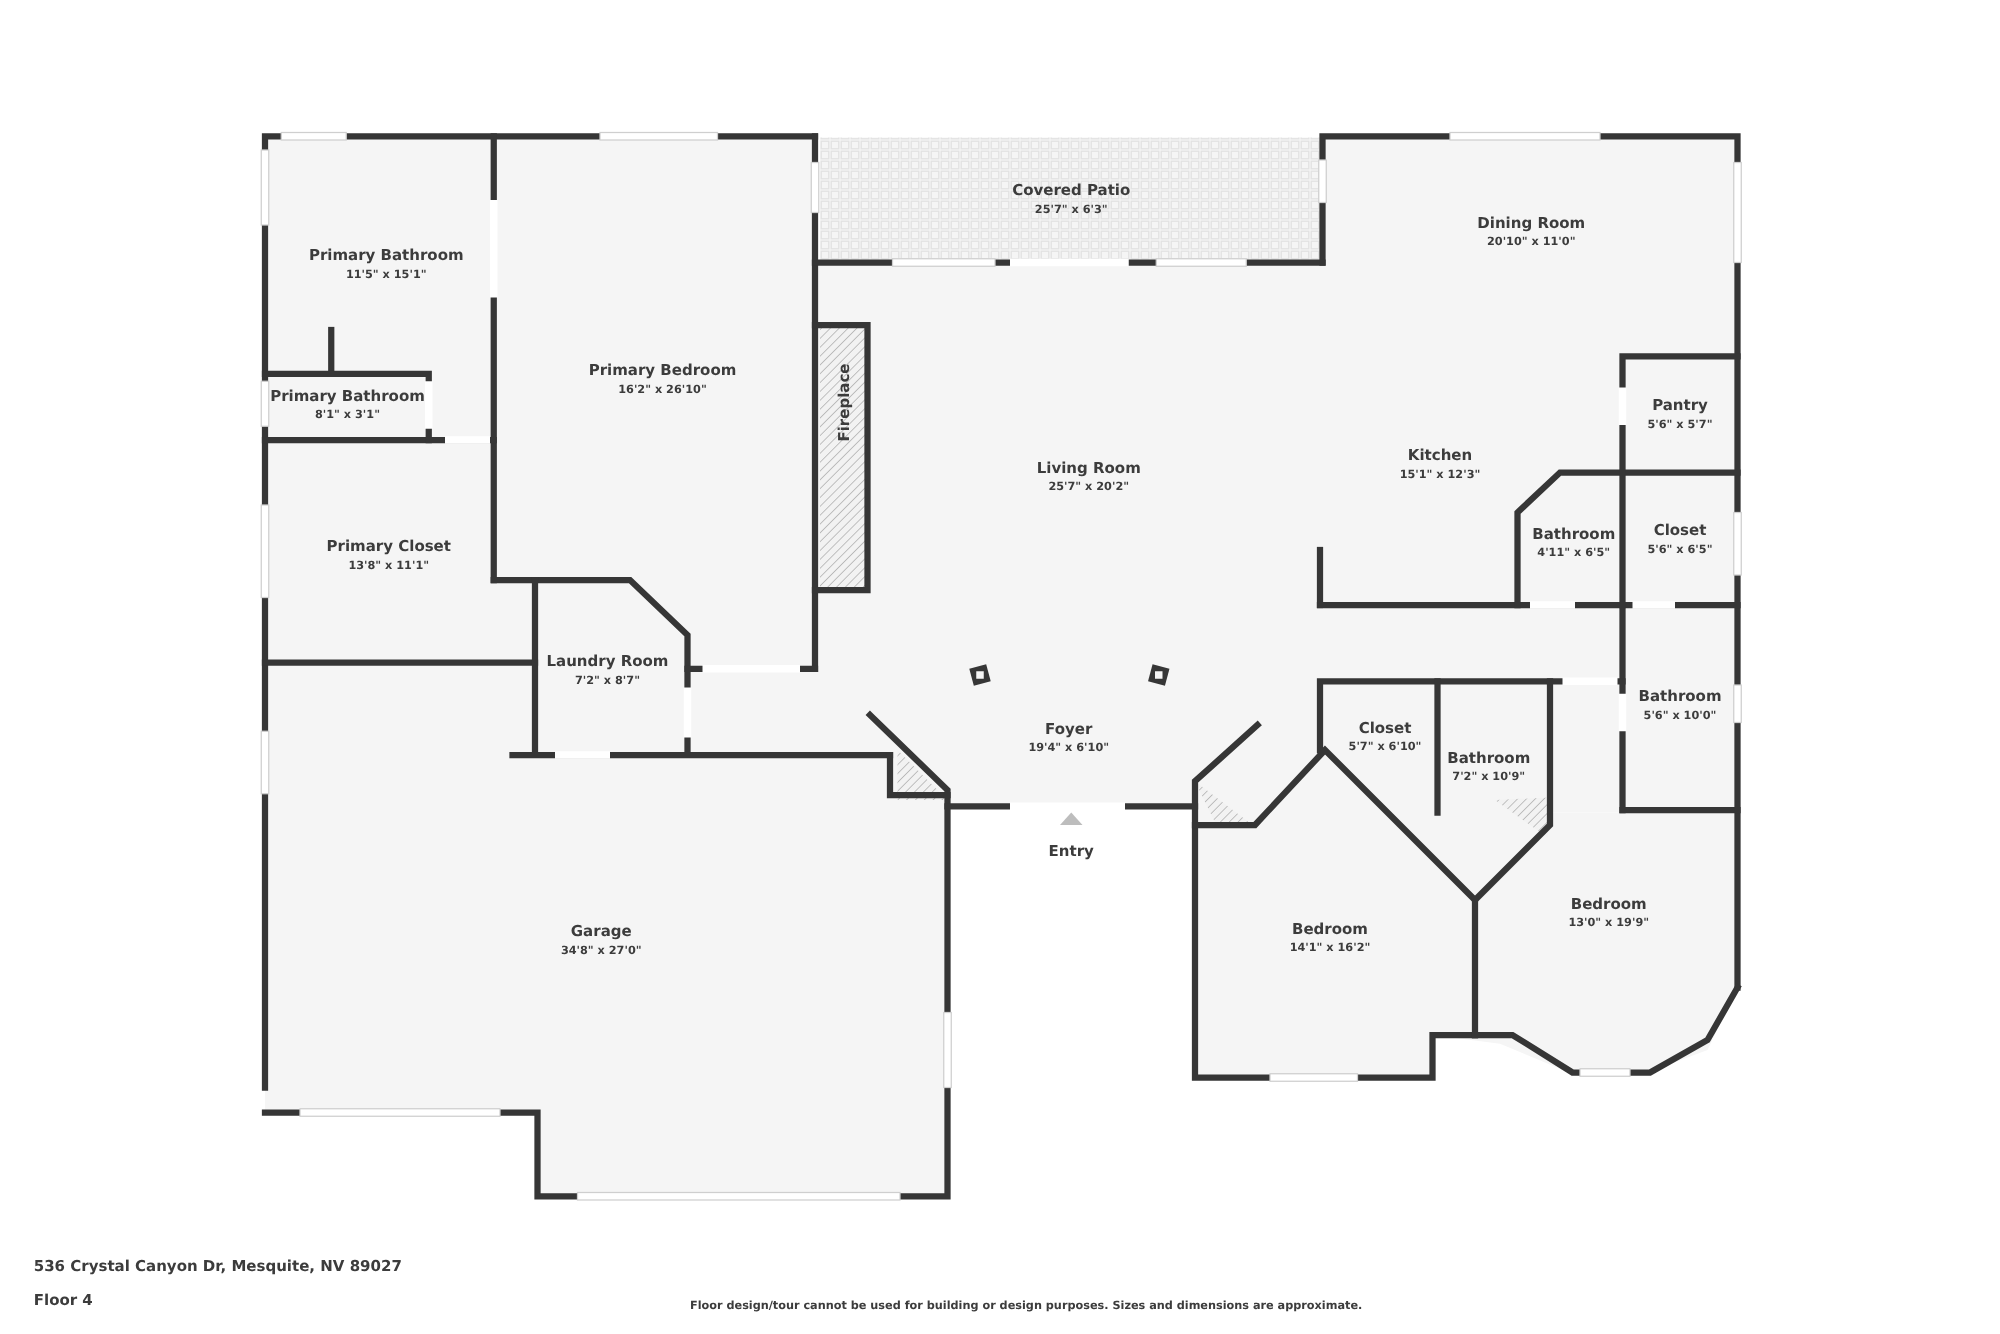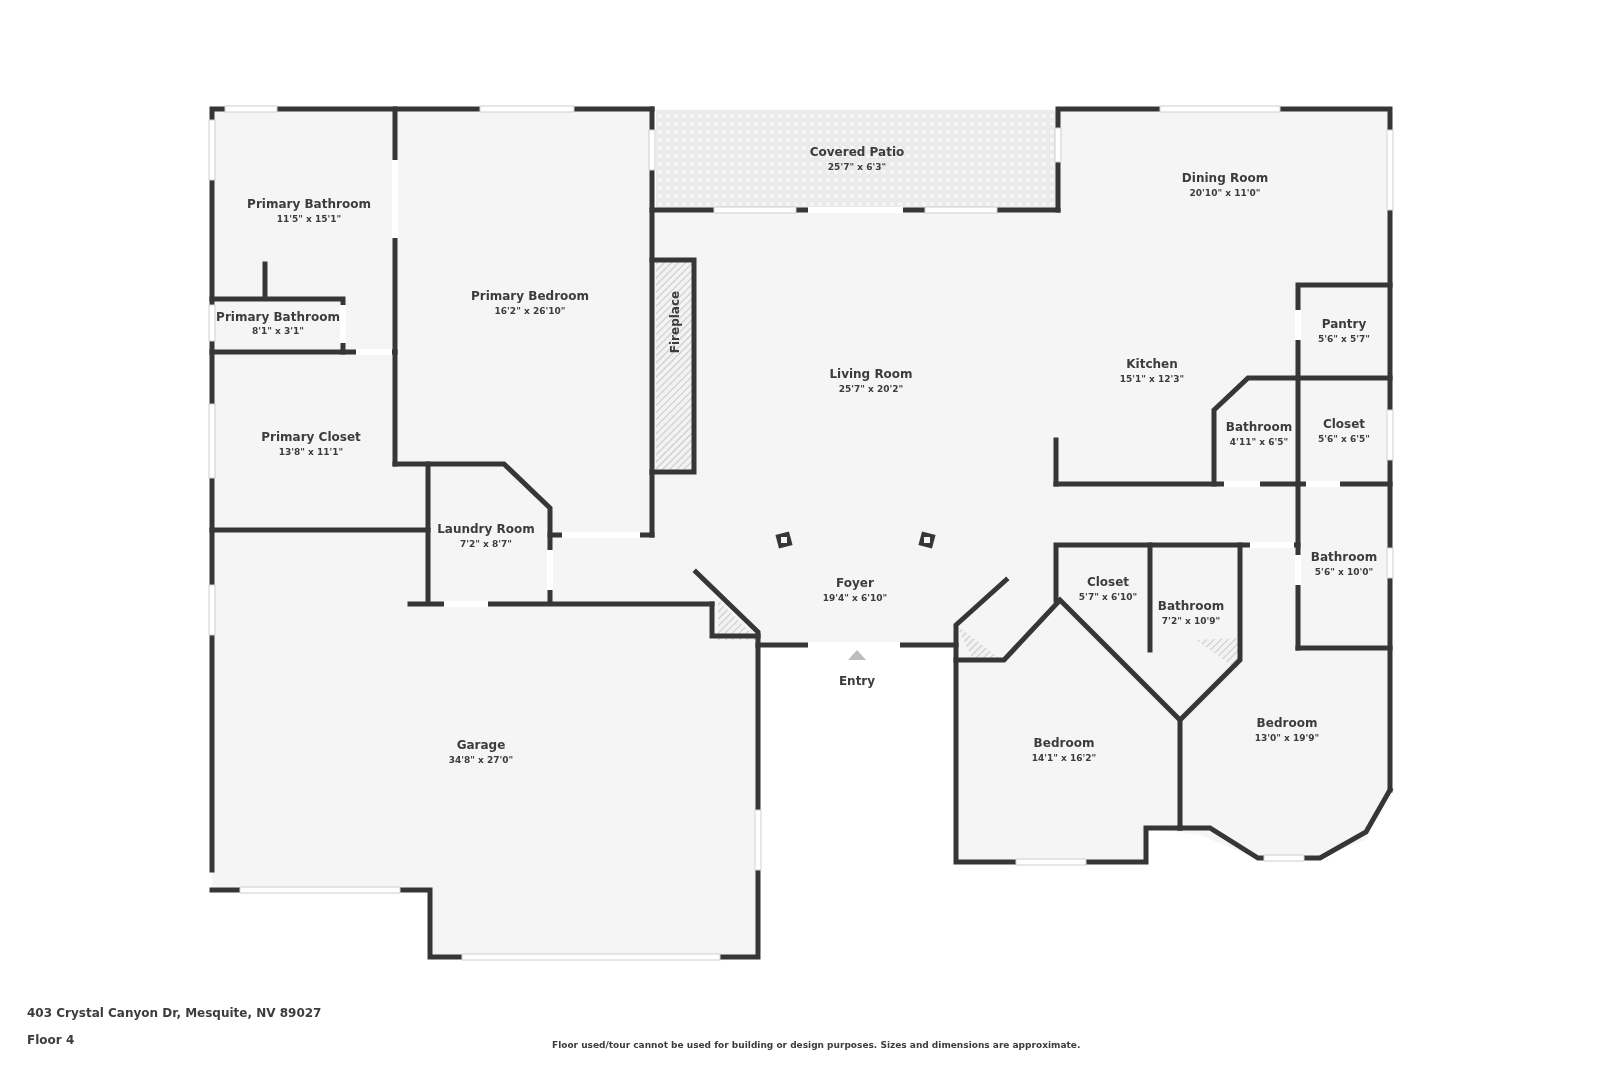--- a/index.html
+++ b/index.html
@@ -192,15 +192,15 @@
     <text class="room-dim" x="1064" y="761">14'1" x 16'2"</text>
 
     <text class="room-name" x="1287" y="727">Bedroom</text>
     <text class="room-dim" x="1287" y="741">13'0" x 19'9"</text>
 
     <text class="room-name" x="481" y="749">Garage</text>
     <text class="room-dim" x="481" y="763">34'8" x 27'0"</text>
   </g>
 </svg>
 
-<div class="footer-address">403 Crystal Canyon Dr, Mesquite, NV 89027</div>
+<div class="footer-address">536 Crystal Canyon Dr, Mesquite, NV 89027</div>
 <div class="footer-floor">Floor 4</div>
-<div class="footer-disclaimer">Floor used/tour cannot be used for building or design purposes. Sizes and dimensions are approximate.</div>
+<div class="footer-disclaimer">Floor design/tour cannot be used for building or design purposes. Sizes and dimensions are approximate.</div>
 
 </body></html>

